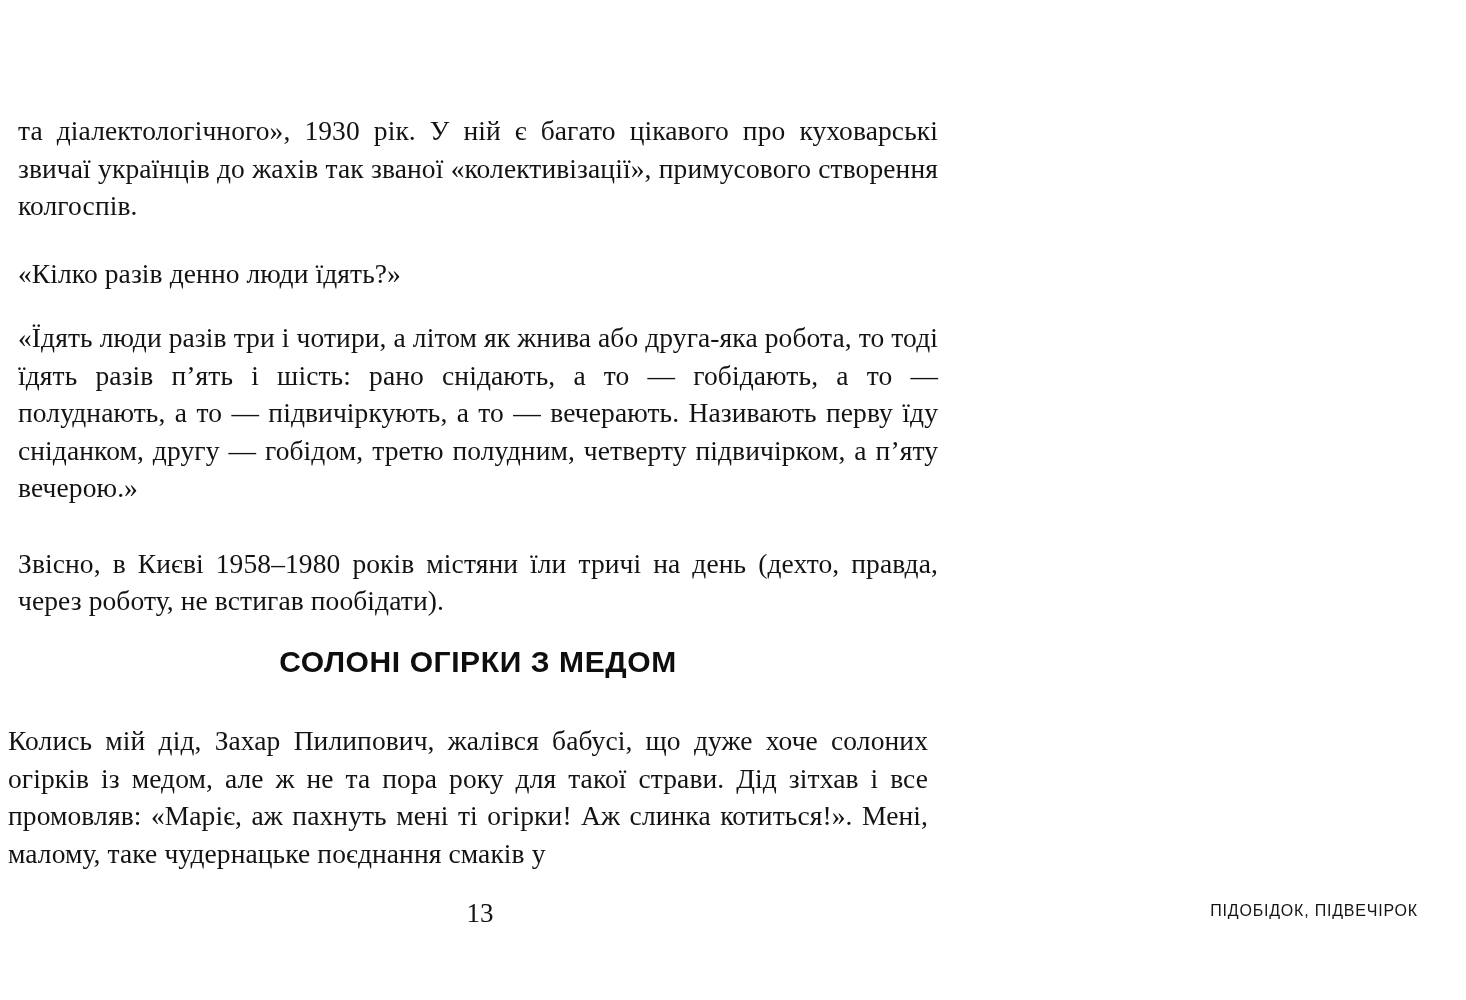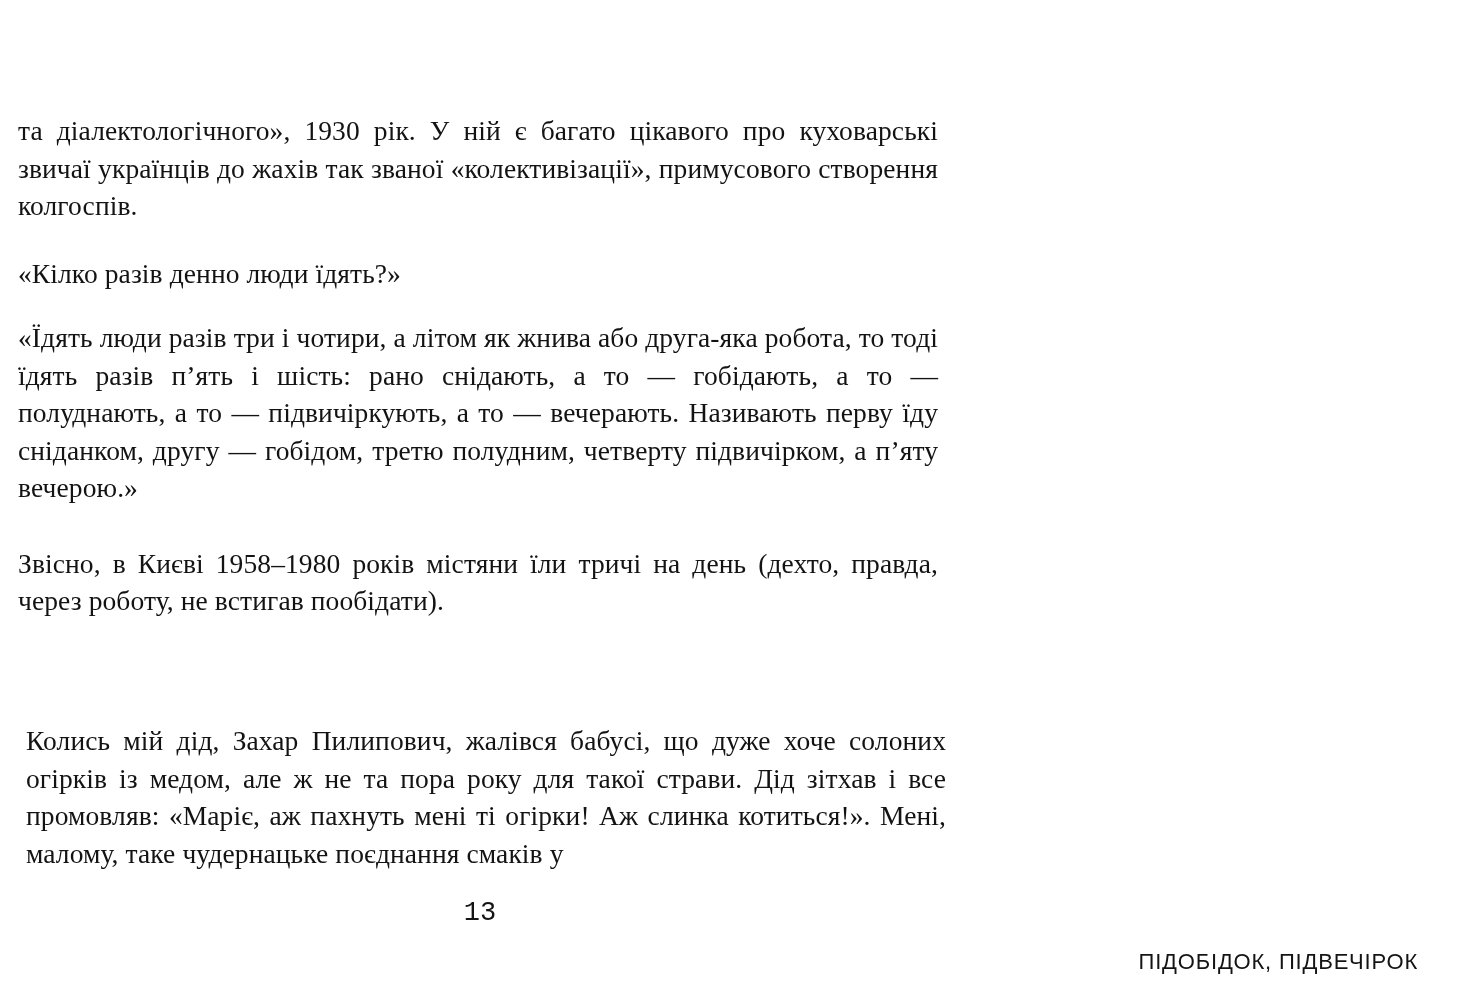--- a/index.html
+++ b/index.html
@@ -68,21 +68,21 @@
     text-align: center;
     font-family: "Liberation Sans", sans-serif;
     font-weight: bold;
     font-size: 30px;
     letter-spacing: 0.6px;
     color: #0e0e0e;
   }
 
   .after-heading {
     position: absolute;
-    left: 26px;
+    left: 8px;
     top: 722px;
     width: 920px;
   }
 
   .after-heading .para {
     margin-bottom: 0;
   }
 
   .footer {
     position: absolute;
@@ -91,49 +91,49 @@
     width: 1466px;
     height: 120px;
   }
 
   .page-number {
     position: absolute;
     left: 420px;
     top: 18px;
     width: 120px;
     text-align: center;
-    font-family: Liberation Mono, monospace;
+    font-family: Liberation Serif, serif;
     font-size: 27px;
     color: #141414;
   }
 
   .running-head {
     position: absolute;
     right: 48px;
     top: 22px;
     font-family: "Liberation Sans", sans-serif;
-    font-size: 22px;
+    font-size: 16px;
     letter-spacing: 0.8px;
     color: #141414;
     white-space: nowrap;
-    margin-top: 47px;
   }
 </style>
 </head>
 <body>
 
 <div class="page">
 
   <div class="text-column">
     <p class="para first">та діалектологічного», 1930 рік. У ній є багато цікавого про куховарські звичаї українців до жахів так званої «колективізації», примусового створення колгоспів.</p>
     <p class="para question">«Кілко разів денно люди їдять?»</p>
     <p class="para quote">«Їдять люди разів три і чотири, а літом як жнива або друга-яка робота, то тоді їдять разів п’ять і шість: рано снідають, а то — гобідають, а то — полуднають, а то — підвичіркують, а то — вечерають. Називають перву їду сніданком, другу — гобідом, третю полудним, четверту підвичірком, а п’яту вечерою.»</p>
     <p class="para kyiv">Звісно, в Києві 1958–1980 років містяни їли тричі на день (дехто, правда, через роботу, не встигав пообідати).</p>
   </div>
 
+  <div class="section-heading">СОЛОНІ ОГІРКИ З МЕДОМ</div>
 
   <div class="after-heading">
     <p class="para">Колись мій дід, Захар Пилипович, жалівся бабусі, що дуже хоче солоних огірків із медом, але ж не та пора року для такої страви. Дід зітхав і все промовляв: «Маріє, аж пахнуть мені ті огірки! Аж слинка котиться!». Мені, малому, таке чудернацьке поєднання смаків у</p>
   </div>
 
   <div class="footer">
     <div class="page-number">13</div>
     <div class="running-head">ПІДОБІДОК, ПІДВЕЧІРОК</div>
   </div>
 

